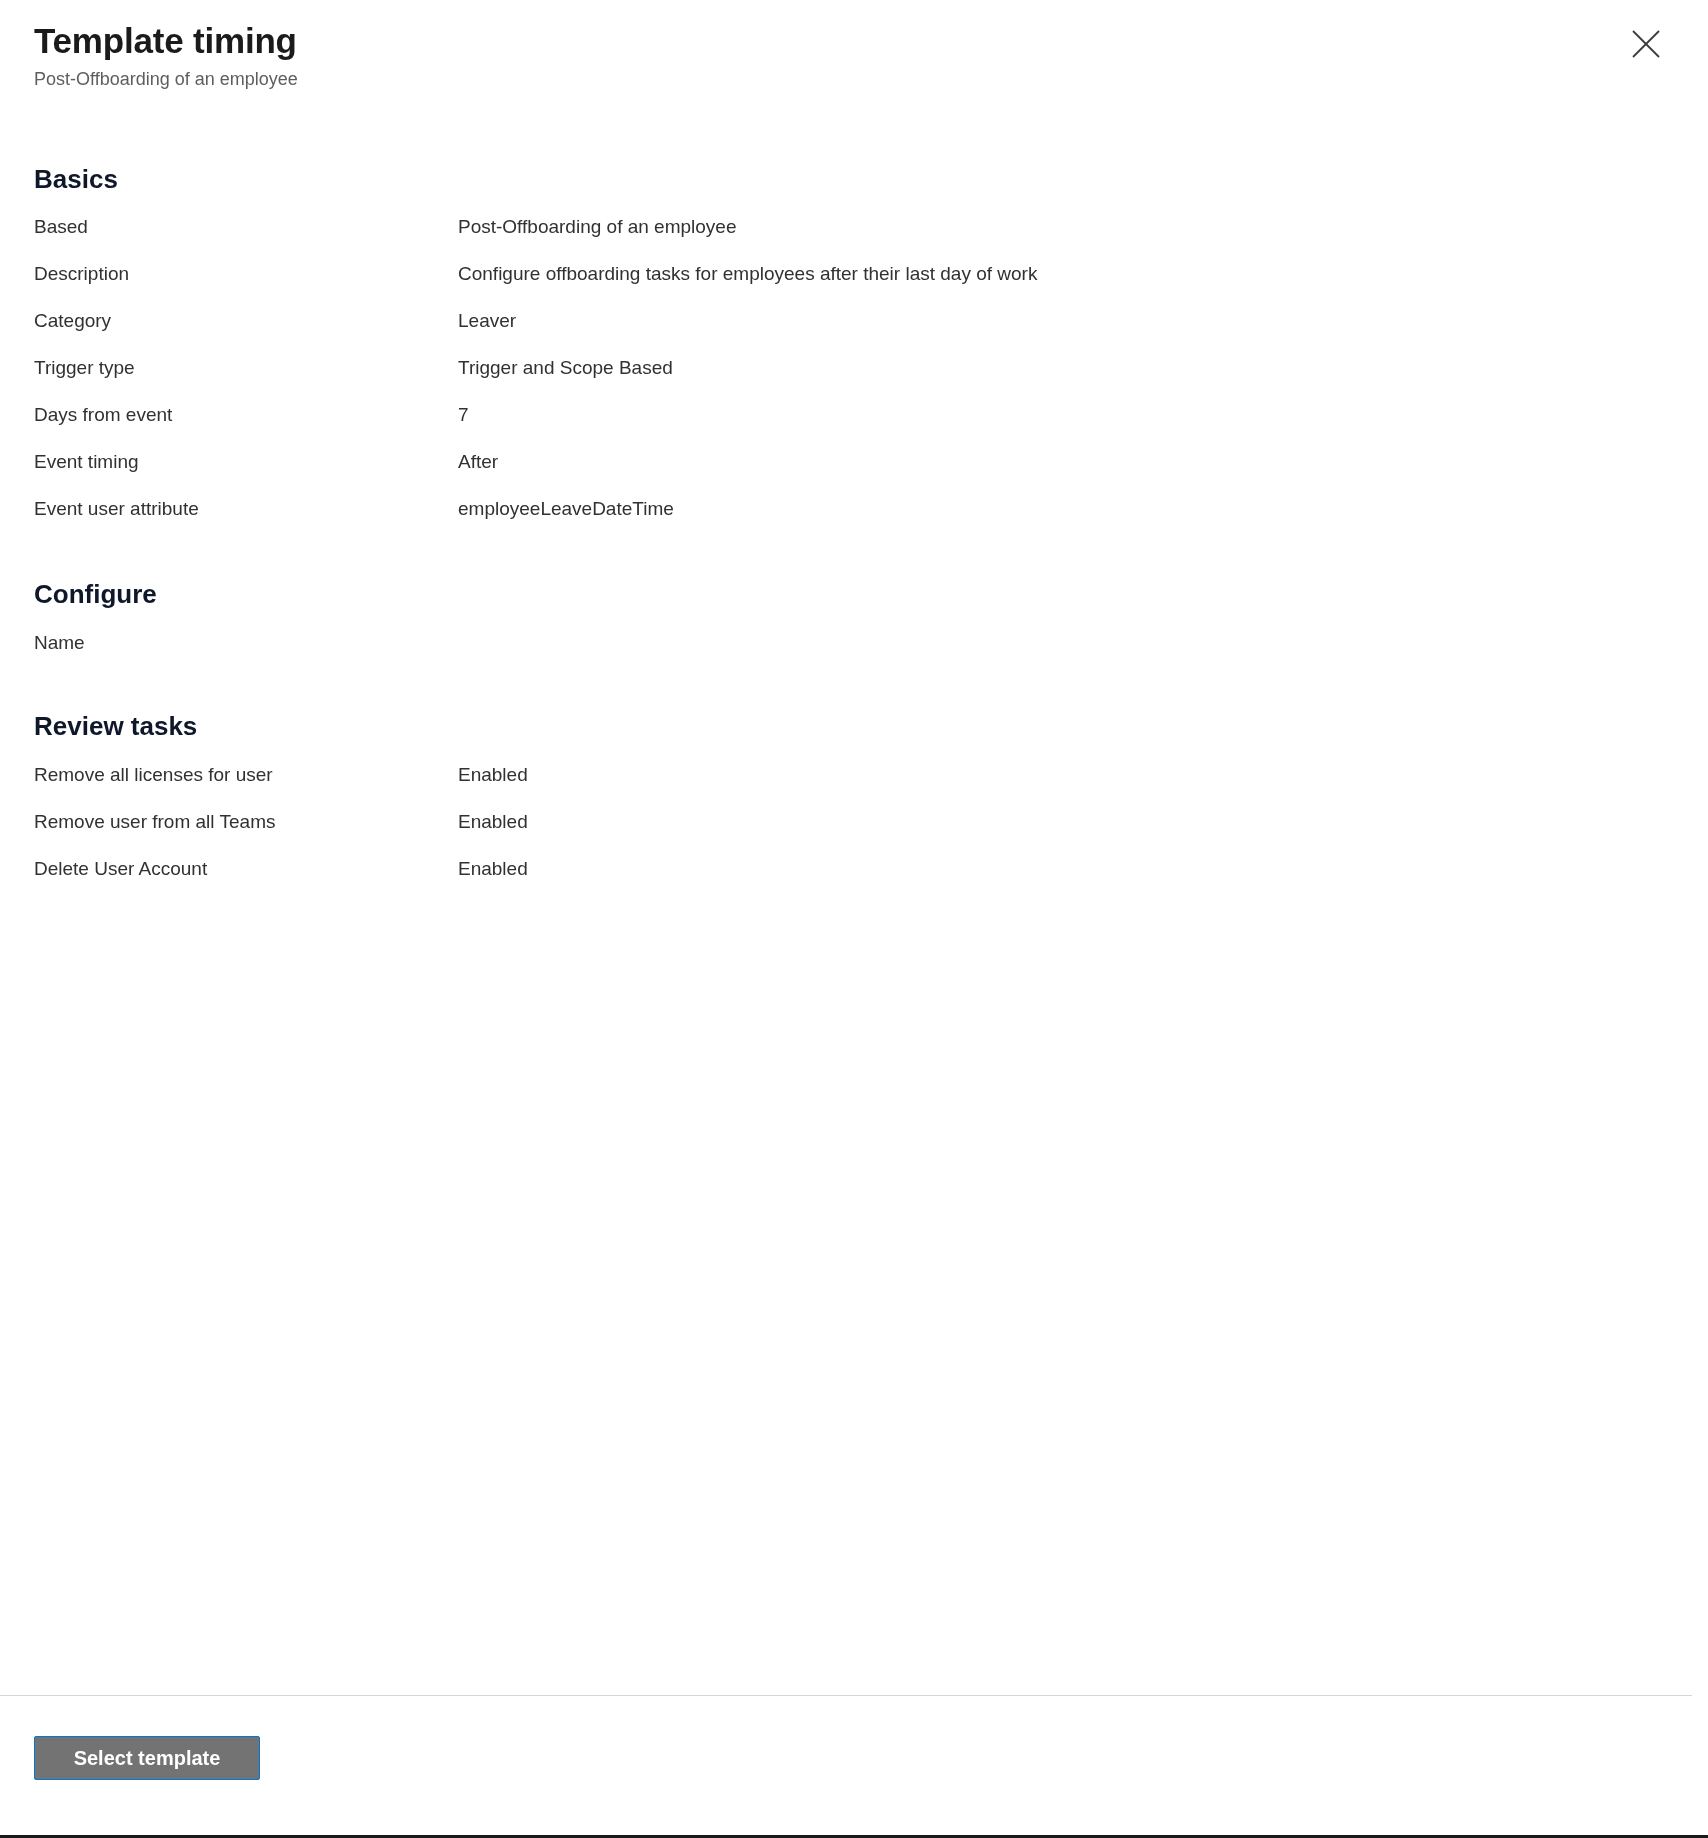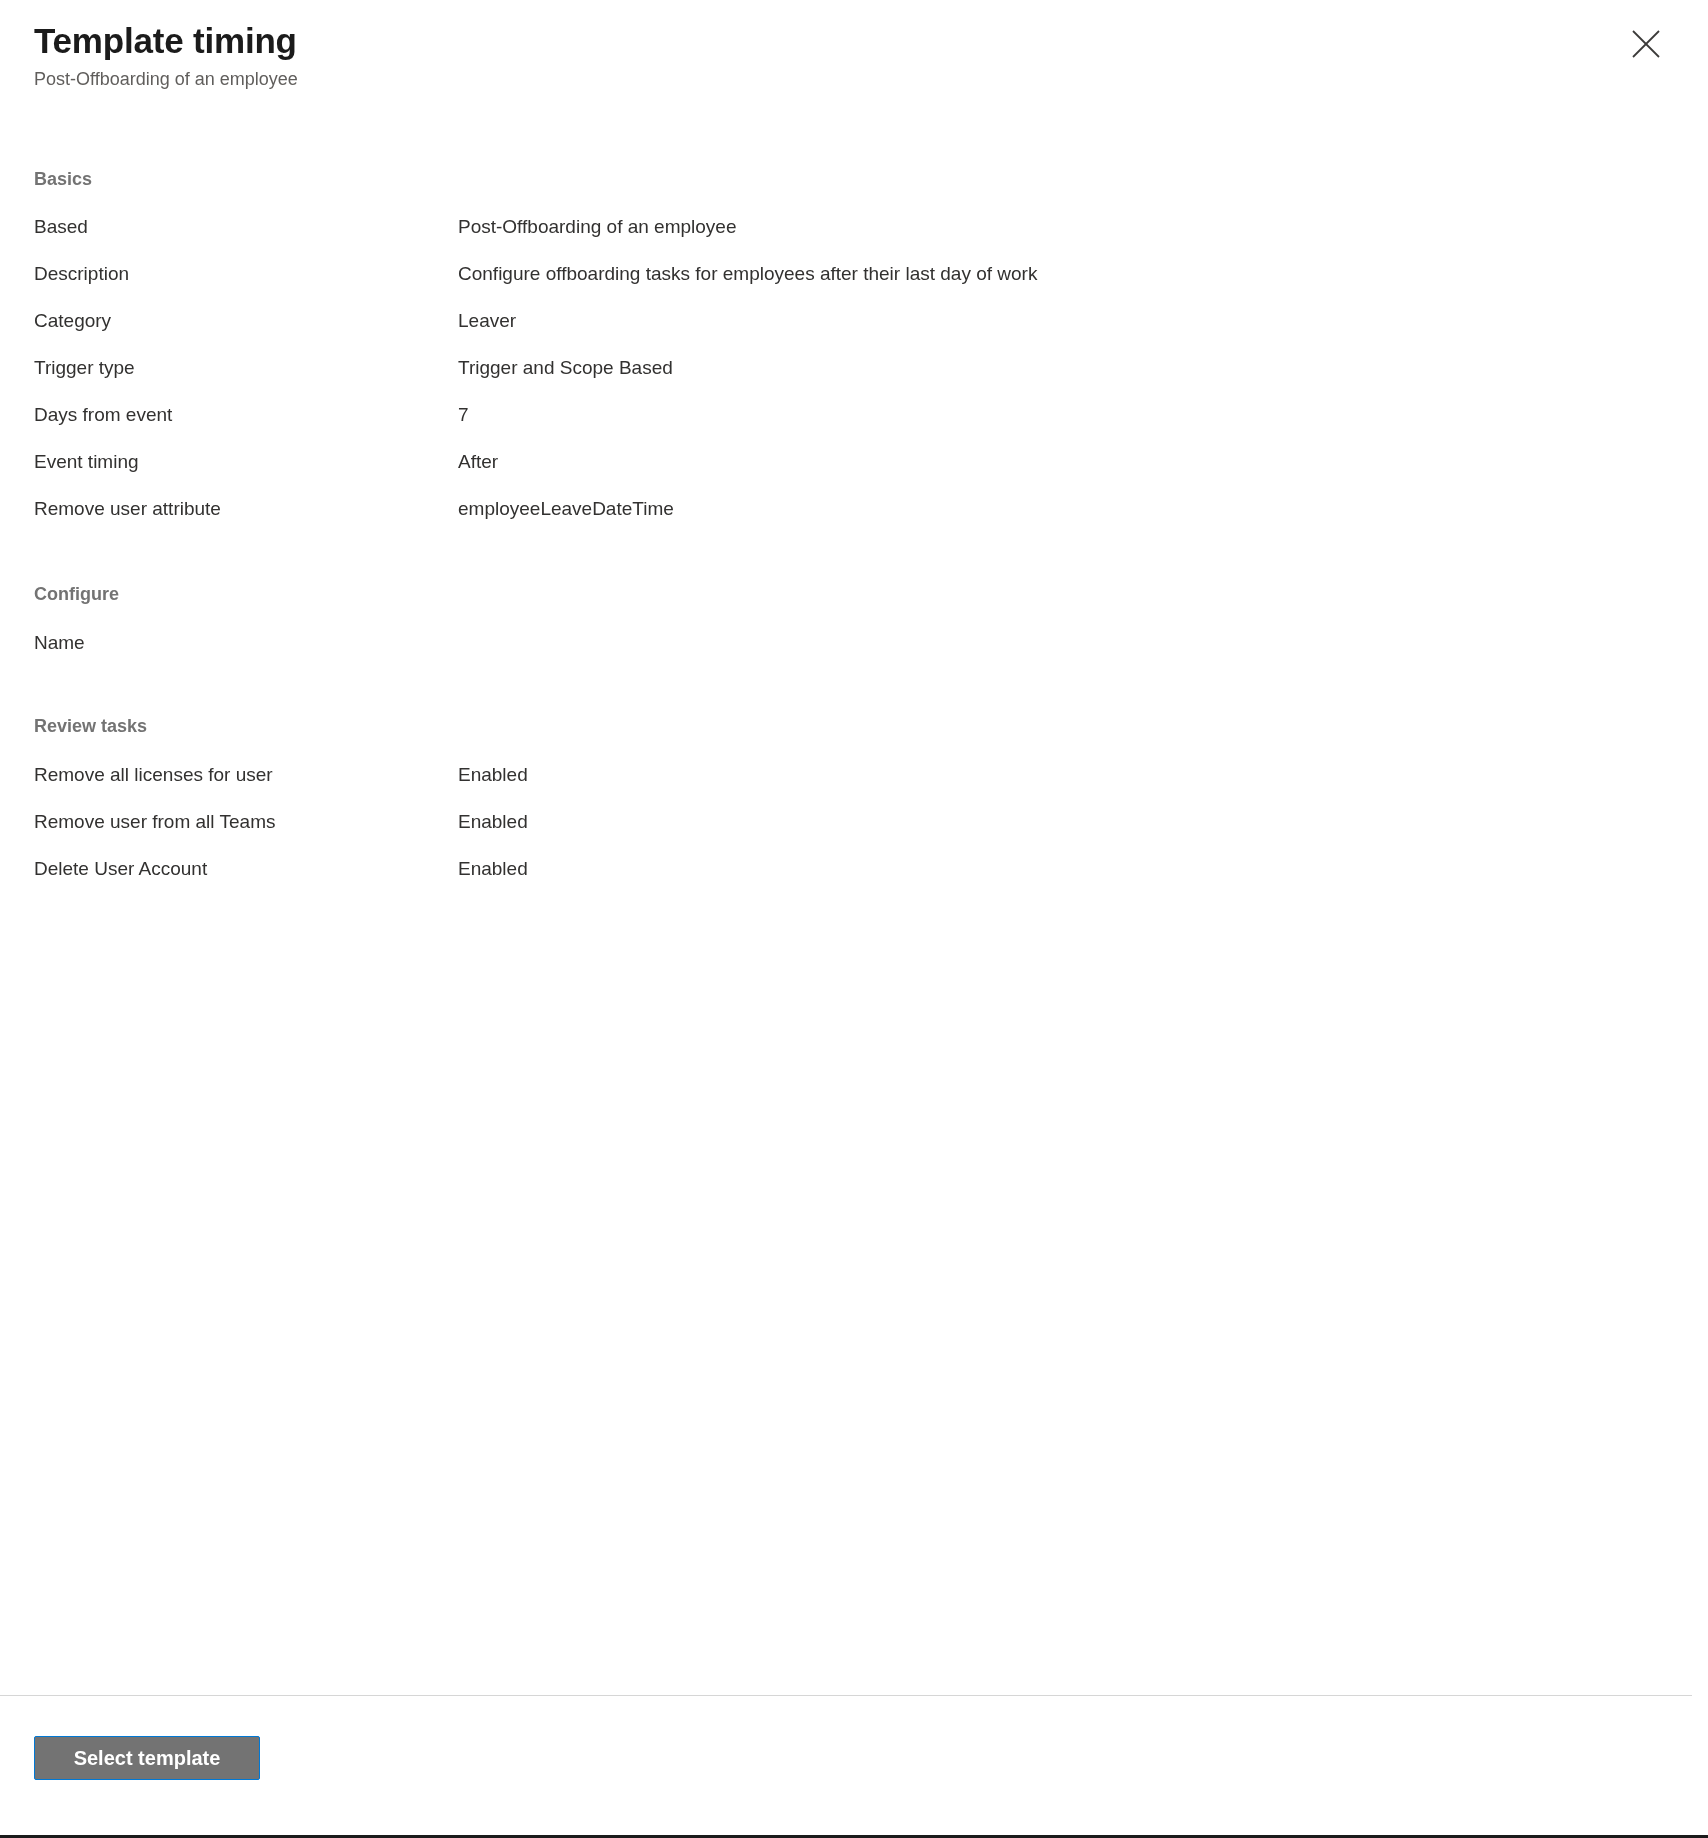--- a/index.html
+++ b/index.html
@@ -57,23 +57,23 @@
 
   
   .panel-body {
     padding: 52px 34px 0 34px;
   }
 
   .section { margin-bottom: 0; }
   .section + .section { margin-top: 34px; }
 
   .section-heading {
-    font-size: 18px;
+    font-size: 26px;
     font-weight: 700;
-    color: #737373;
+    color: #0f172a;
     line-height: 30px;
     margin-bottom: 20px;
   }
 
   .kv-row {
     display: flex;
     align-items: flex-start;
     min-height: 47px;
   }
   .kv-label {
@@ -178,21 +178,21 @@
         <div class="kv-label">Days from event</div>
         <div class="kv-value">7</div>
       </div>
 
       <div class="kv-row">
         <div class="kv-label">Event timing</div>
         <div class="kv-value">After</div>
       </div>
 
       <div class="kv-row">
-        <div class="kv-label">Remove user attribute</div>
+        <div class="kv-label">Event user attribute</div>
         <div class="kv-value">employeeLeaveDateTime</div>
       </div>
     </div>
 
     <div class="section configure">
       <div class="section-heading">Configure</div>
 
 
       <div class="kv-row">
         <div class="kv-label">Name</div>

